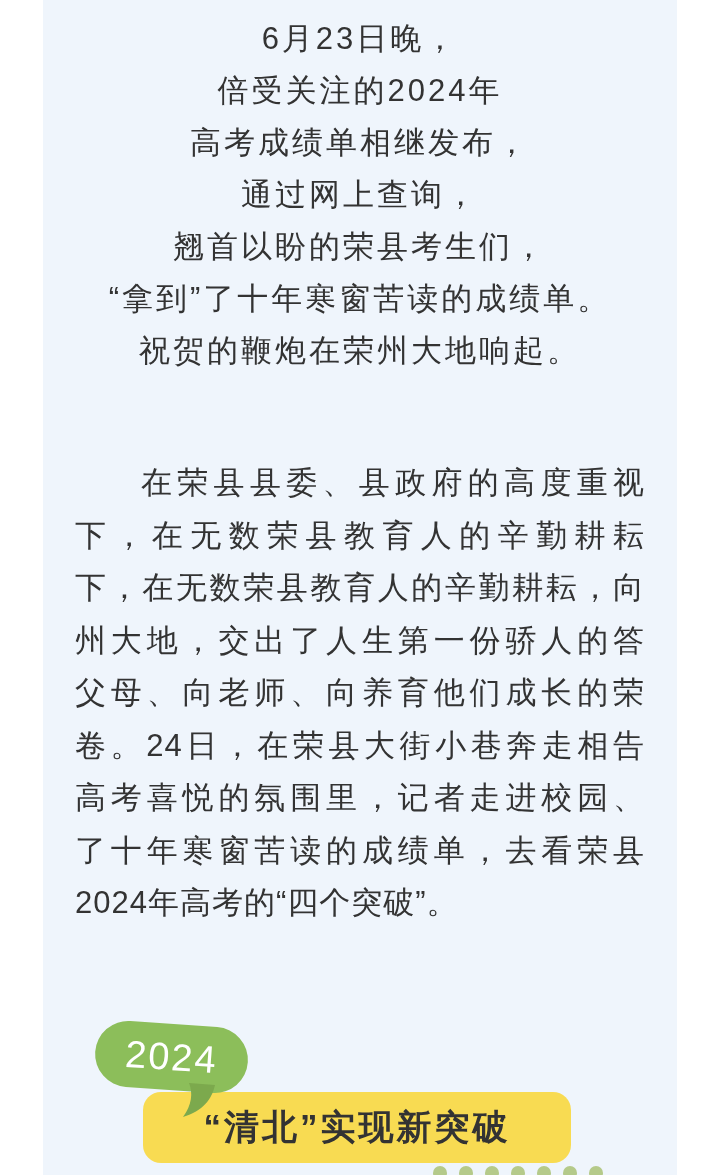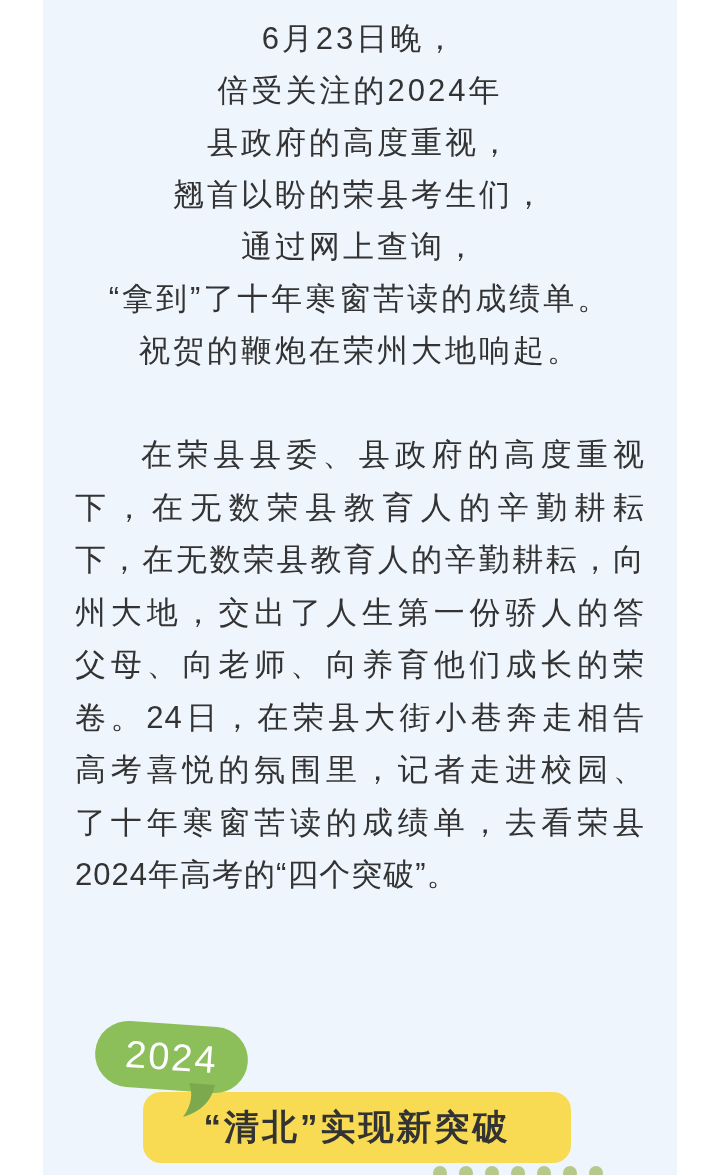--- a/index.html
+++ b/index.html
@@ -21,21 +21,21 @@
   .intro {
     padding-top: 13px;
     text-align: center;
     font-size: 31px;
     line-height: 52px;
     letter-spacing: 3px;
     color: #333333;
   }
   
   .article {
-    margin: 52px 32px 0 32px;
+    margin: 80px 32px 0 32px;
     font-size: 31px;
     line-height: 52.5px;
     color: #333333;
     letter-spacing: 1px;
   }
   .article .jline {
     text-align: justify;
     text-align-last: justify;
   }
   .article .jline.first { text-indent: 66px; }
@@ -97,23 +97,23 @@
   }
 </style>
 </head>
 <body>
 
 <div class="panel">
 
   <div class="intro">
     <div>6月23日晚，</div>
     <div>倍受关注的2024年</div>
-    <div>县政府的高度重视，</div>
+    <div>高考成绩单相继发布，</div>
+    <div>通过网上查询，</div>
     <div>翘首以盼的荣县考生们，</div>
-    <div>通过网上查询，</div>
     <div>“拿到”了十年寒窗苦读的成绩单。</div>
     <div>祝贺的鞭炮在荣州大地响起。</div>
   </div>
 
   <div class="article">
     <div class="jline first">在荣县县委、县政府的高度重视</div>
     <div class="jline">下，在无数荣县教育人的辛勤耕耘</div>
     <div class="jline">下，在无数荣县教育人的辛勤耕耘，向</div>
     <div class="jline">州大地，交出了人生第一份骄人的答</div>
     <div class="jline">父母、向老师、向养育他们成长的荣</div>

